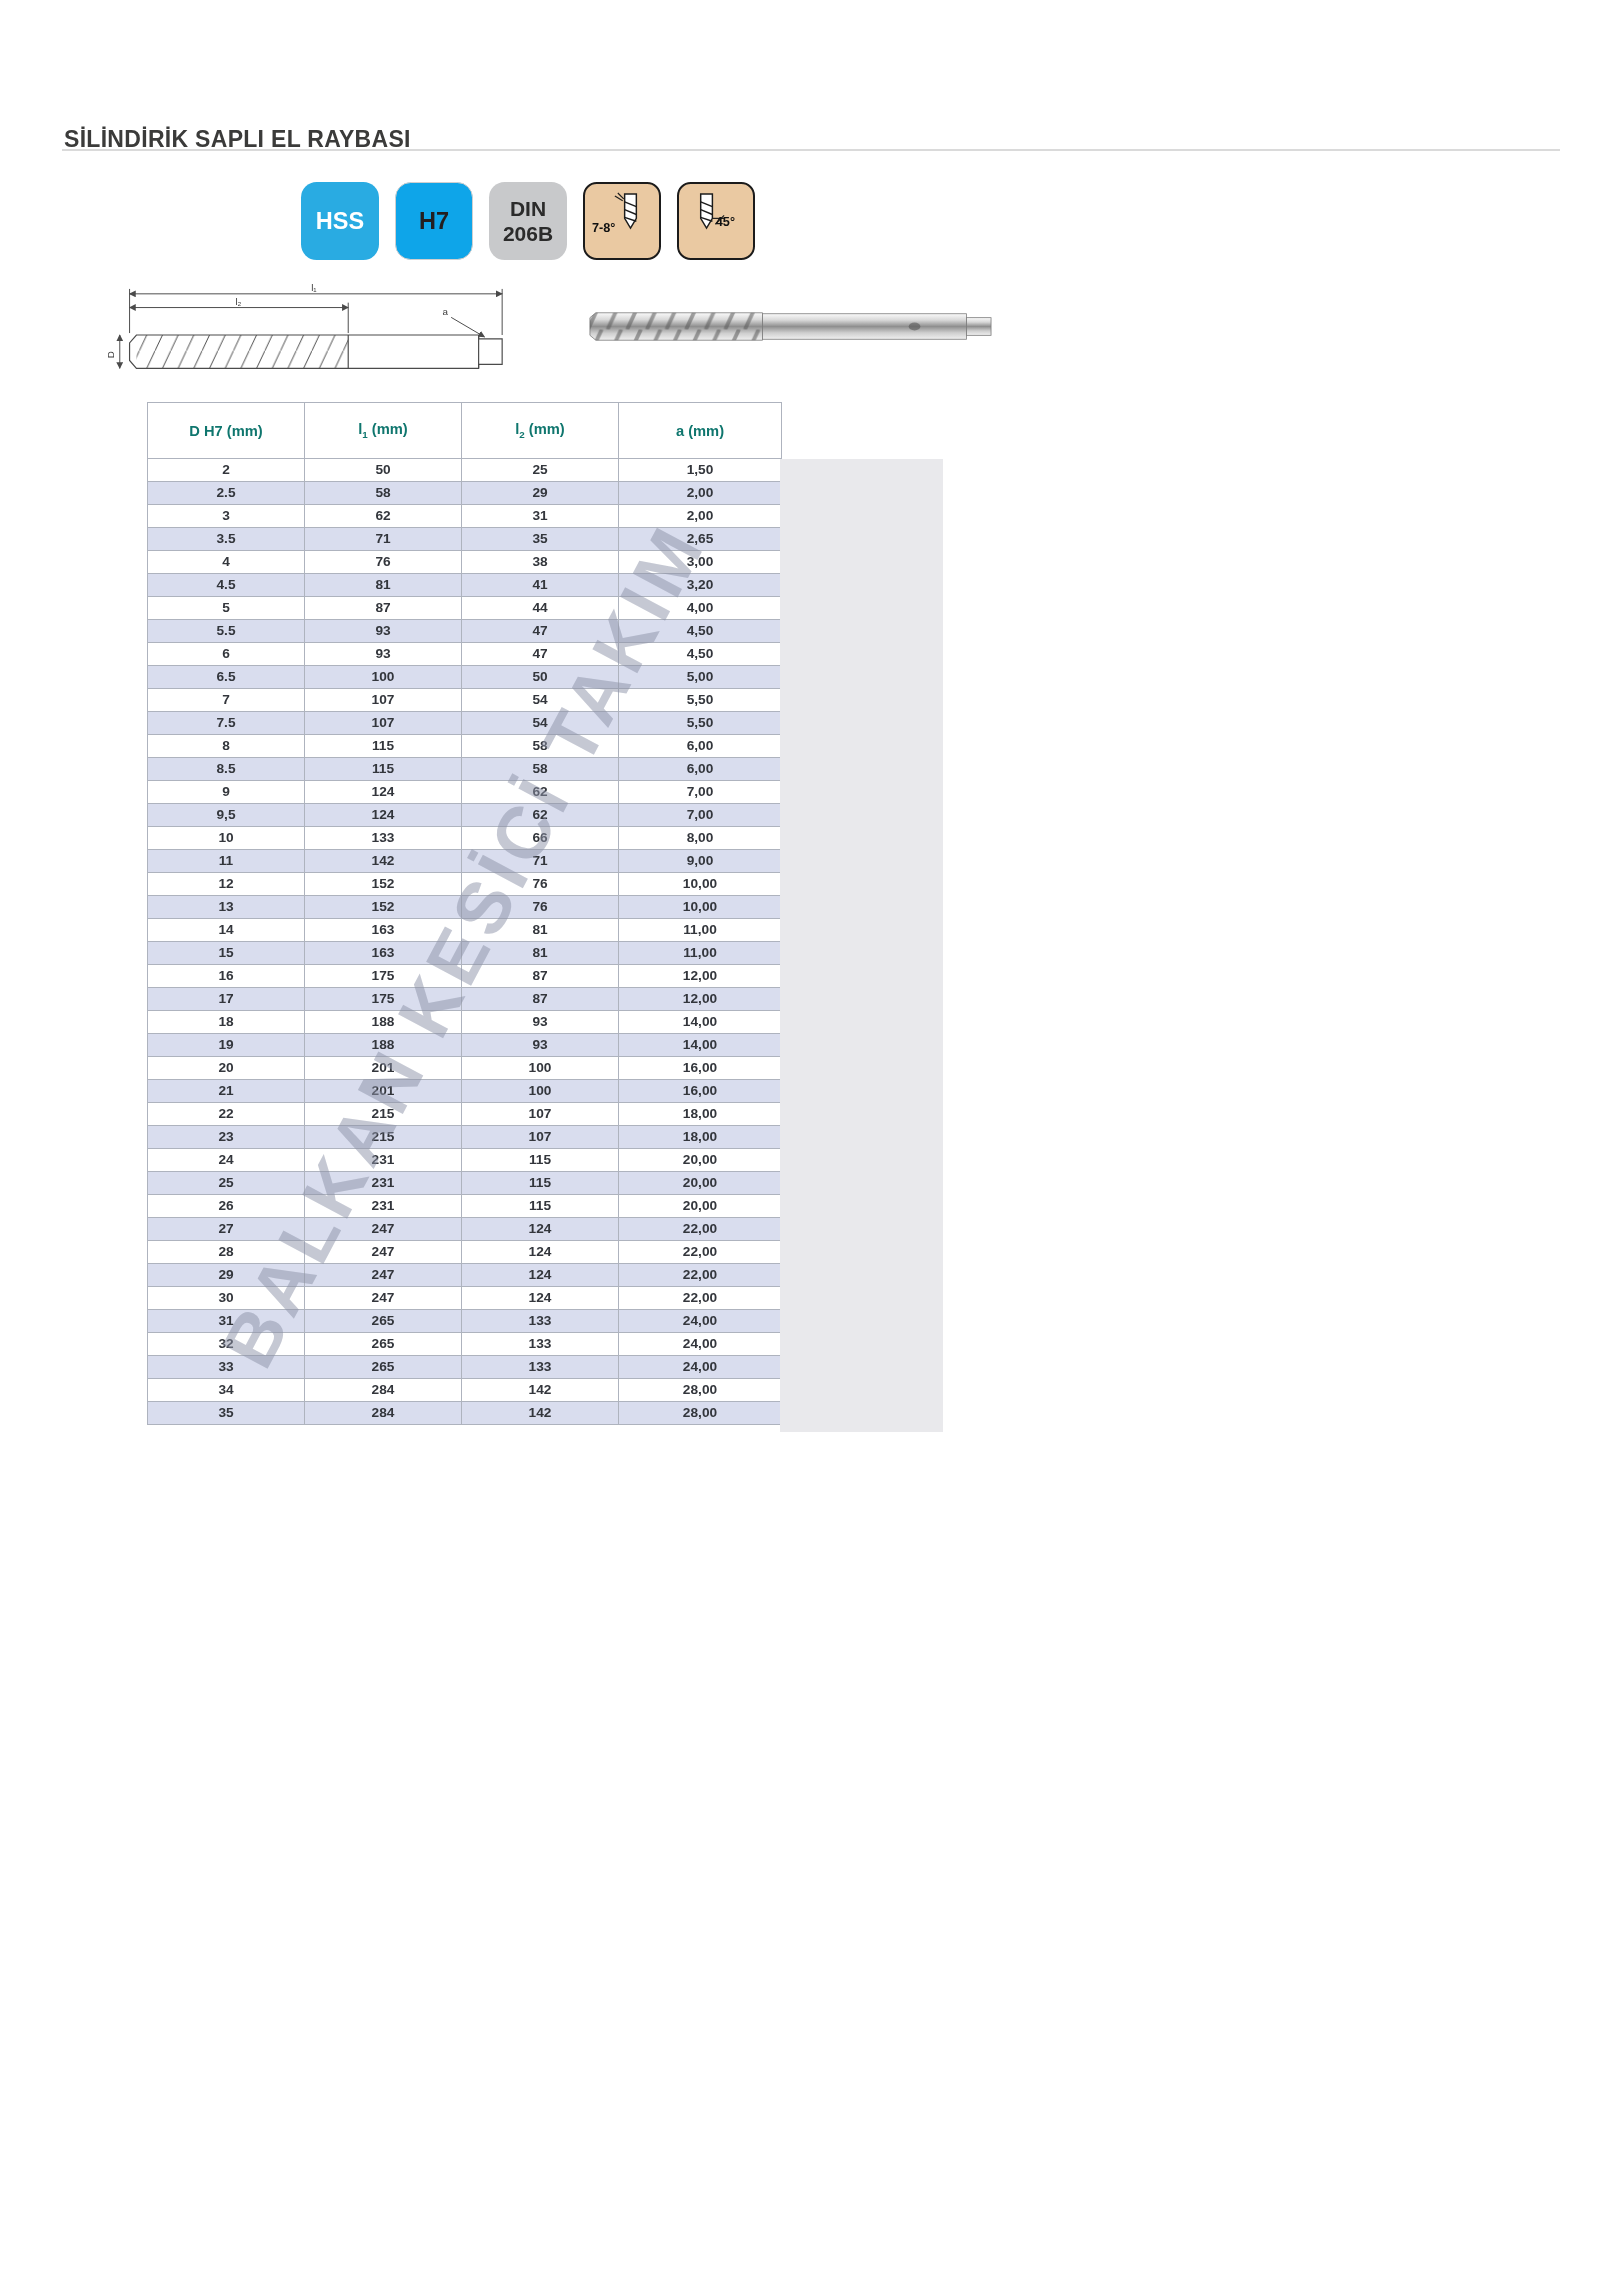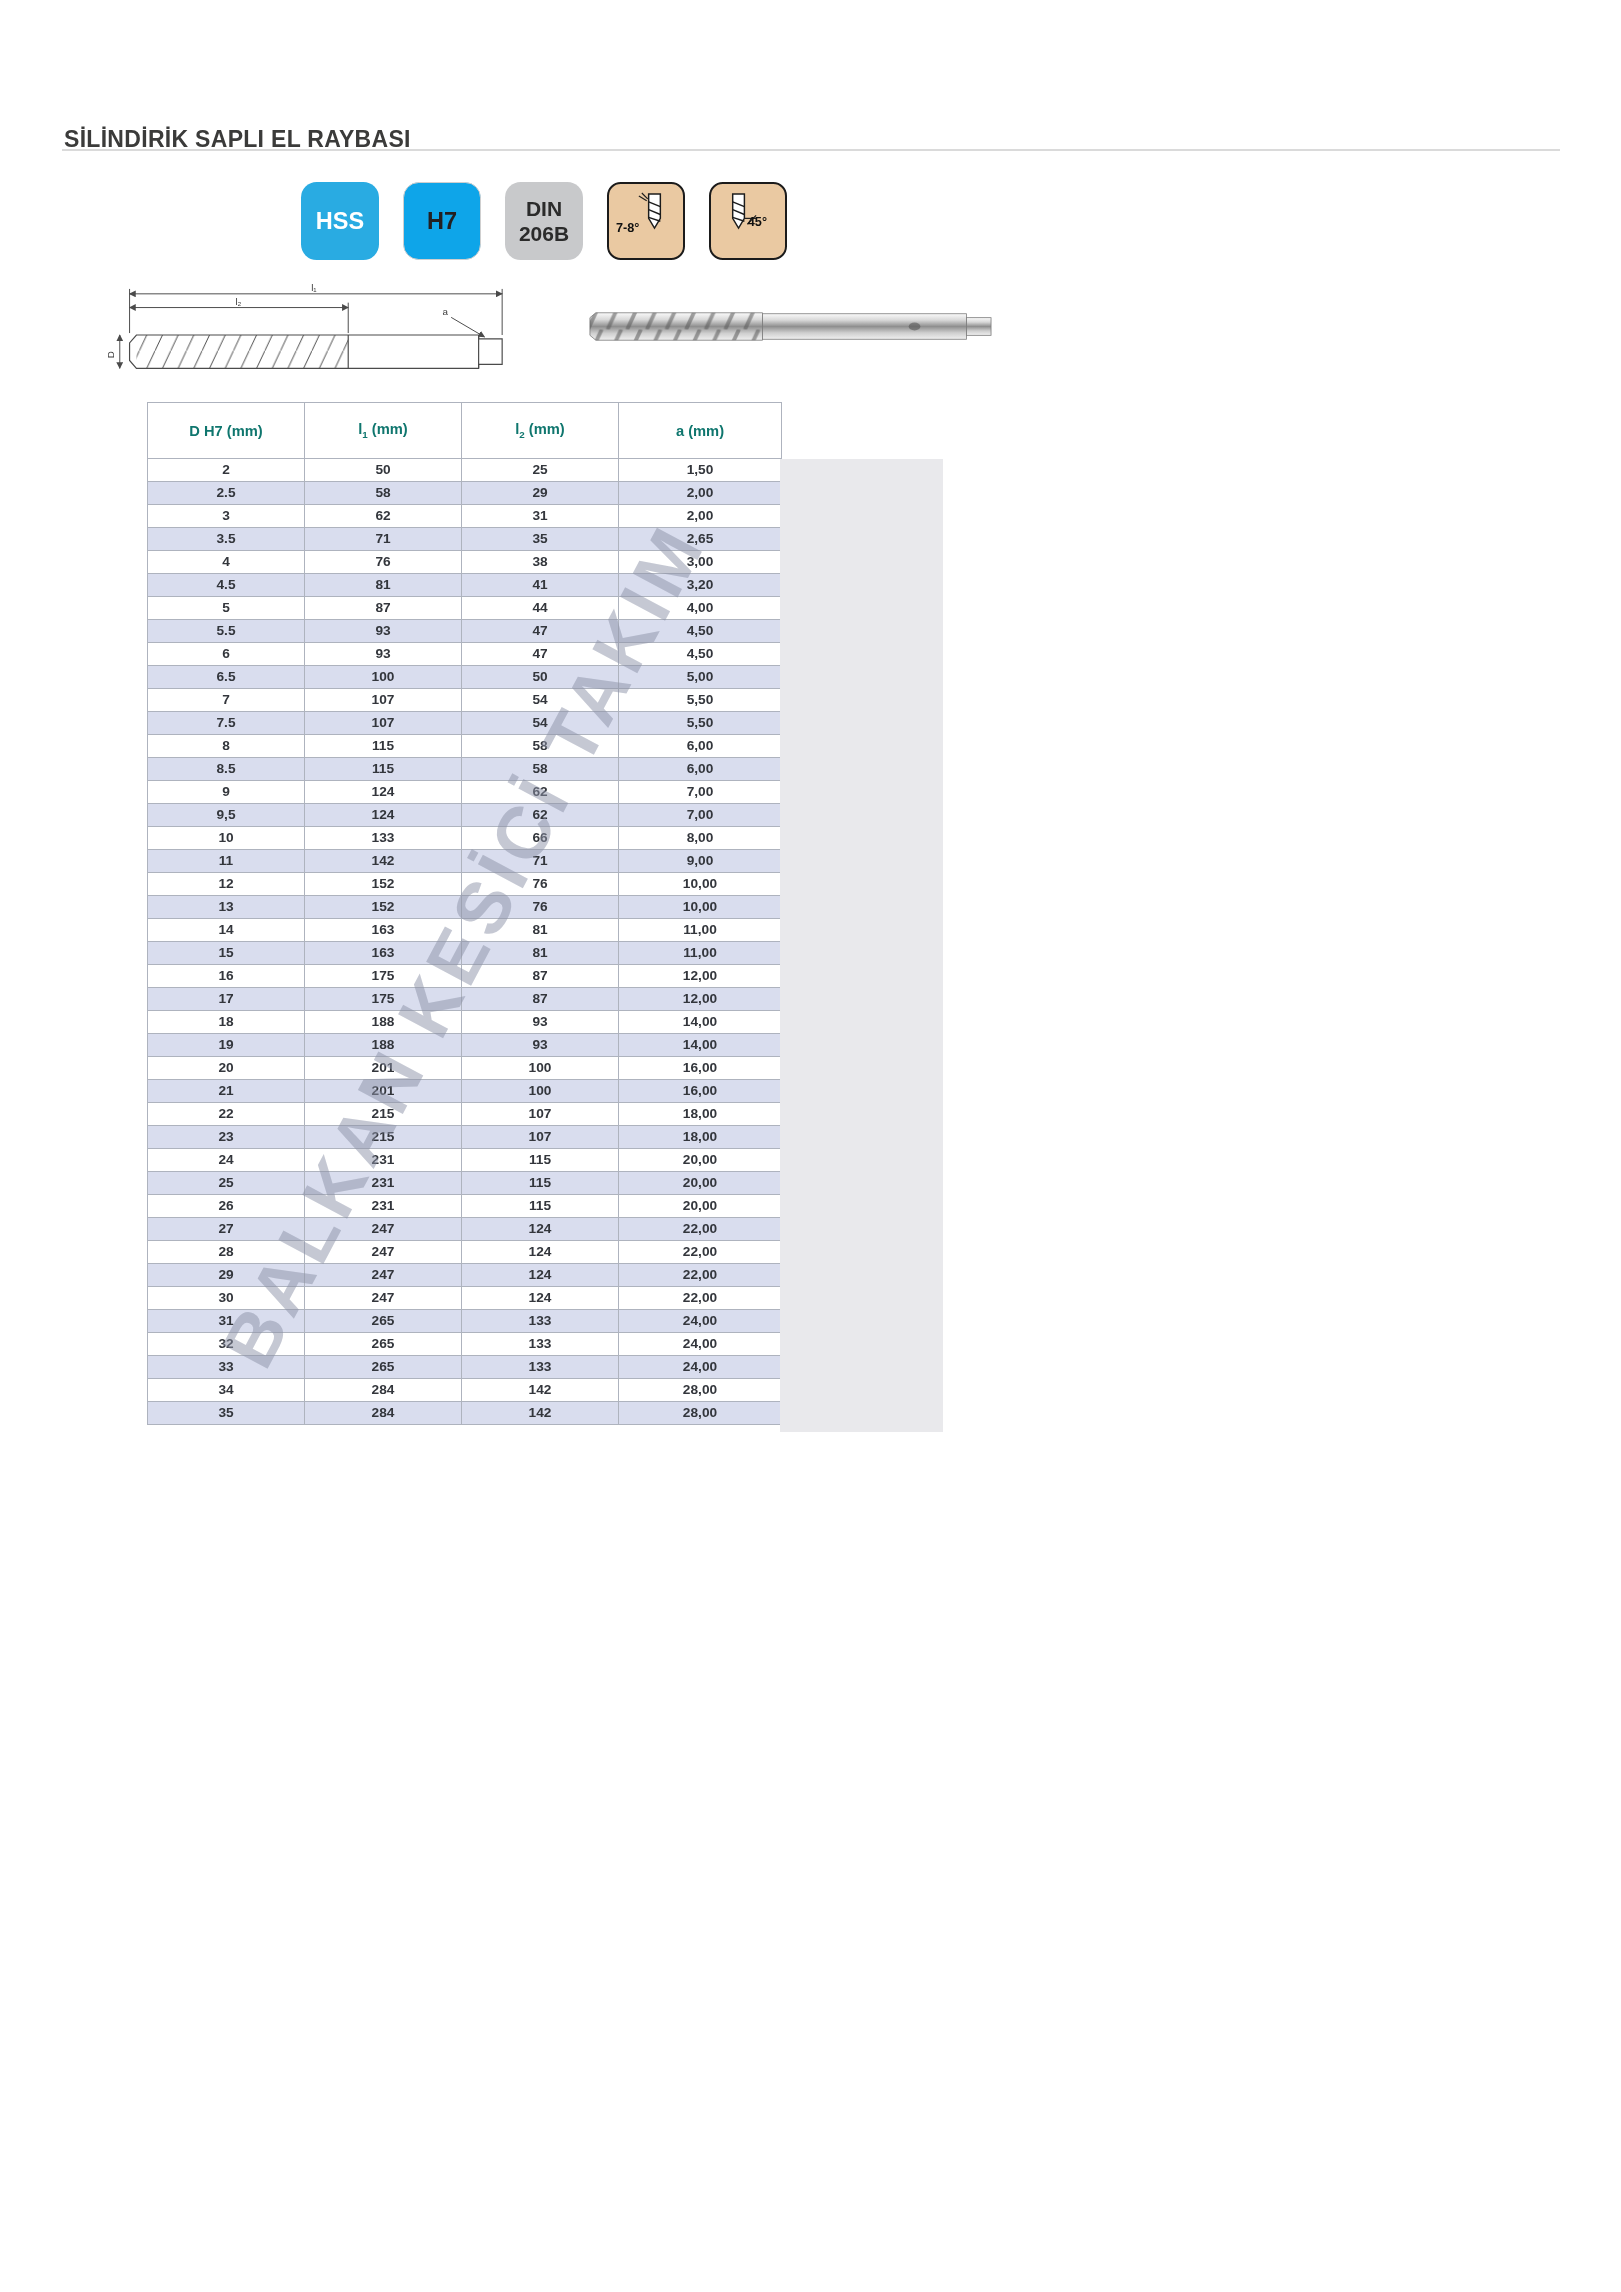--- a/index.html
+++ b/index.html
@@ -2,21 +2,21 @@
 <html><head>
 <meta charset="utf-8">
 <style>
   html,body{margin:0;padding:0;background:#ffffff;}
   body{font-family:"Liberation Sans","DejaVu Sans",sans-serif;}
   .page{position:relative;width:1621px;height:2293px;background:#ffffff;overflow:hidden;}
 
   .title{position:absolute;left:56px;top:118px;margin:8px;font-size:23px;font-weight:700;color:#3b3b3a;letter-spacing:0.3px;}
   .divider{position:absolute;left:62px;top:149px;width:1498px;height:2px;background:#dadada;}
 
-  .badges{position:absolute;left:301px;top:182px;display:flex;gap:24px;}
+  .badges{position:absolute;left:301px;top:182px;display:flex;gap:16px;}
   .badge{width:78px;height:78px;border-radius:15.7px;display:flex;align-items:center;justify-content:center;box-sizing:border-box;flex-direction:column;}
   .badge-hss{background:#29abe2;color:#ffffff;font-size:23.5px;font-weight:700;}
   .badge-h7{background:#0ea5e9;border:1px solid #cfcfcf;color:#231f20;font-size:23.5px;font-weight:700;}
   .badge-din{background:#c8c9cb;color:#2b2b2b;font-size:21px;font-weight:700;line-height:1.2;text-align:center;}
   .badge-angle{background:#eac9a2;border:2px solid #1b1b1b;border-radius:13.7px;position:relative;}
   .badge-angle svg{position:absolute;}
   .badge-angle7 svg{top:6.9px;right:8.8px;}
   .badge-angle45 svg{top:6.9px;left:9.8px;}
   .angle-label{position:absolute;font-size:12.7px;font-weight:700;color:#111111;}
   .badge-angle7 .angle-label{left:6.9px;bottom:23px;}

